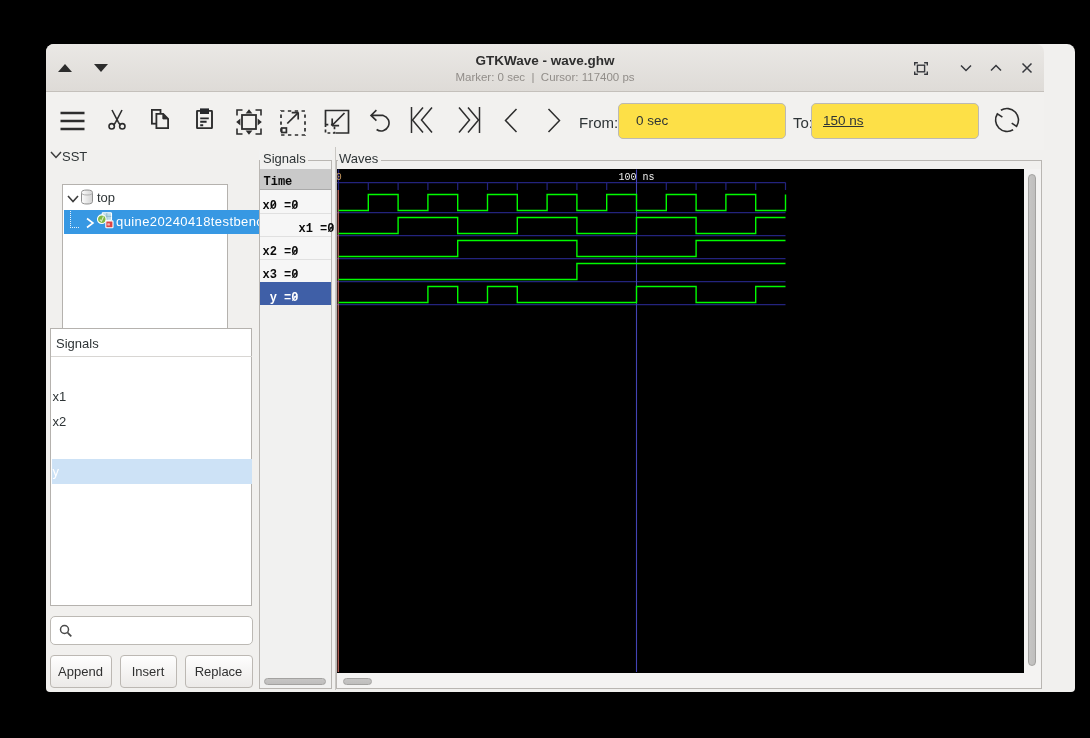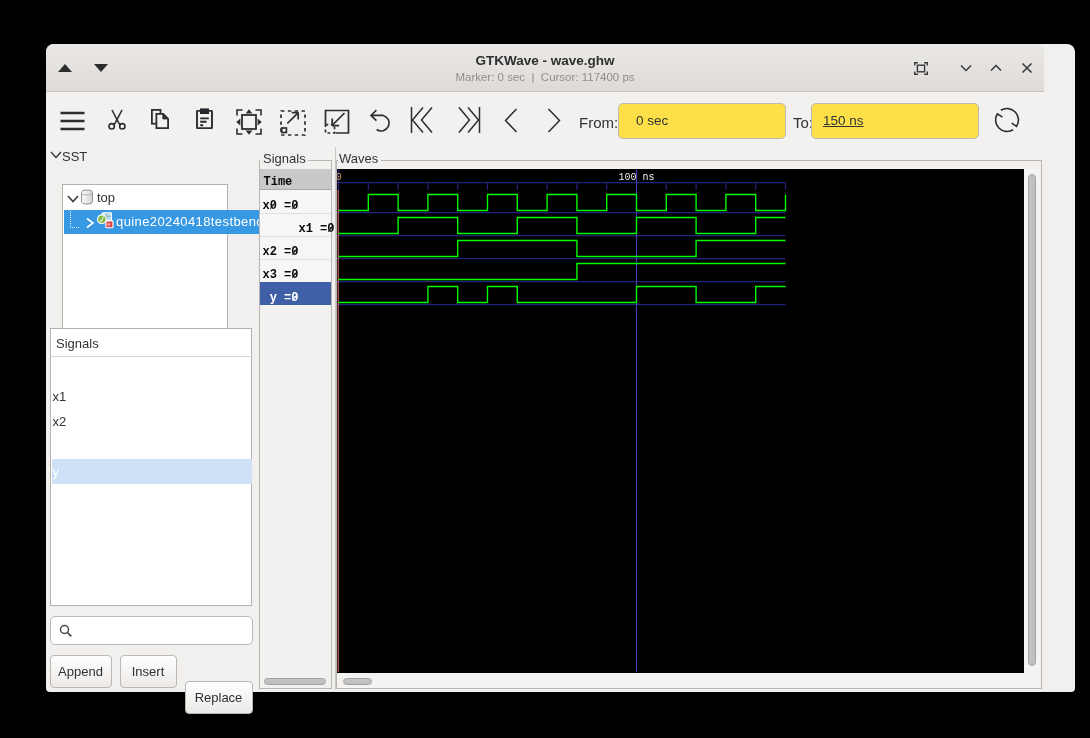--- a/index.html
+++ b/index.html
@@ -214,21 +214,21 @@
     <div class="listrow" style="top:80px;">x2</div>
     <div class="listrow" style="top:130px;background:#cde2f6;color:#fff;">y</div>
   </div>
   <div id="searchbox"></div>
   <svg class="abs" style="left:13px;top:580px;" width="14" height="14" viewBox="0 0 14 14">
     <circle cx="5.5" cy="5.5" r="4" stroke="#4a4a4a" stroke-width="1.5" fill="none"></circle>
     <path d="M8.6,8.6 L12.3,12.3" stroke="#4a4a4a" stroke-width="1.7" fill="none"></path>
   </svg>
   <div class="btn" style="left:3.5px;width:62px;">Append</div>
   <div class="btn" style="left:73.5px;width:57px;">Insert</div>
-  <div class="btn" style="left:138.5px;width:68px;margin-top:26px;">Replace</div>
+  <div class="btn" style="left:138.5px;width:68px;">Replace</div>
 
   <div class="abs" style="left:288.5px;top:103px;width:1px;height:543px;background:#c9c7c3;"></div>
 
   <div id="midcol">
     <div class="abs" style="left:2.5px;top:1px;font-size:13px;color:#2e3436;background:#f1f0ee;padding:0 2px;z-index:2;">Signals</div>
     <div class="fline" style="left:0;top:10px;width:1px;height:529px;"></div>
     <div class="fline" style="left:72.5px;top:10px;width:1px;height:529px;"></div>
     <div class="fline" style="left:46px;top:10px;width:26.5px;height:1px;"></div>
     <div class="fline" style="left:0;top:538px;width:73.5px;height:1px;"></div>
 

